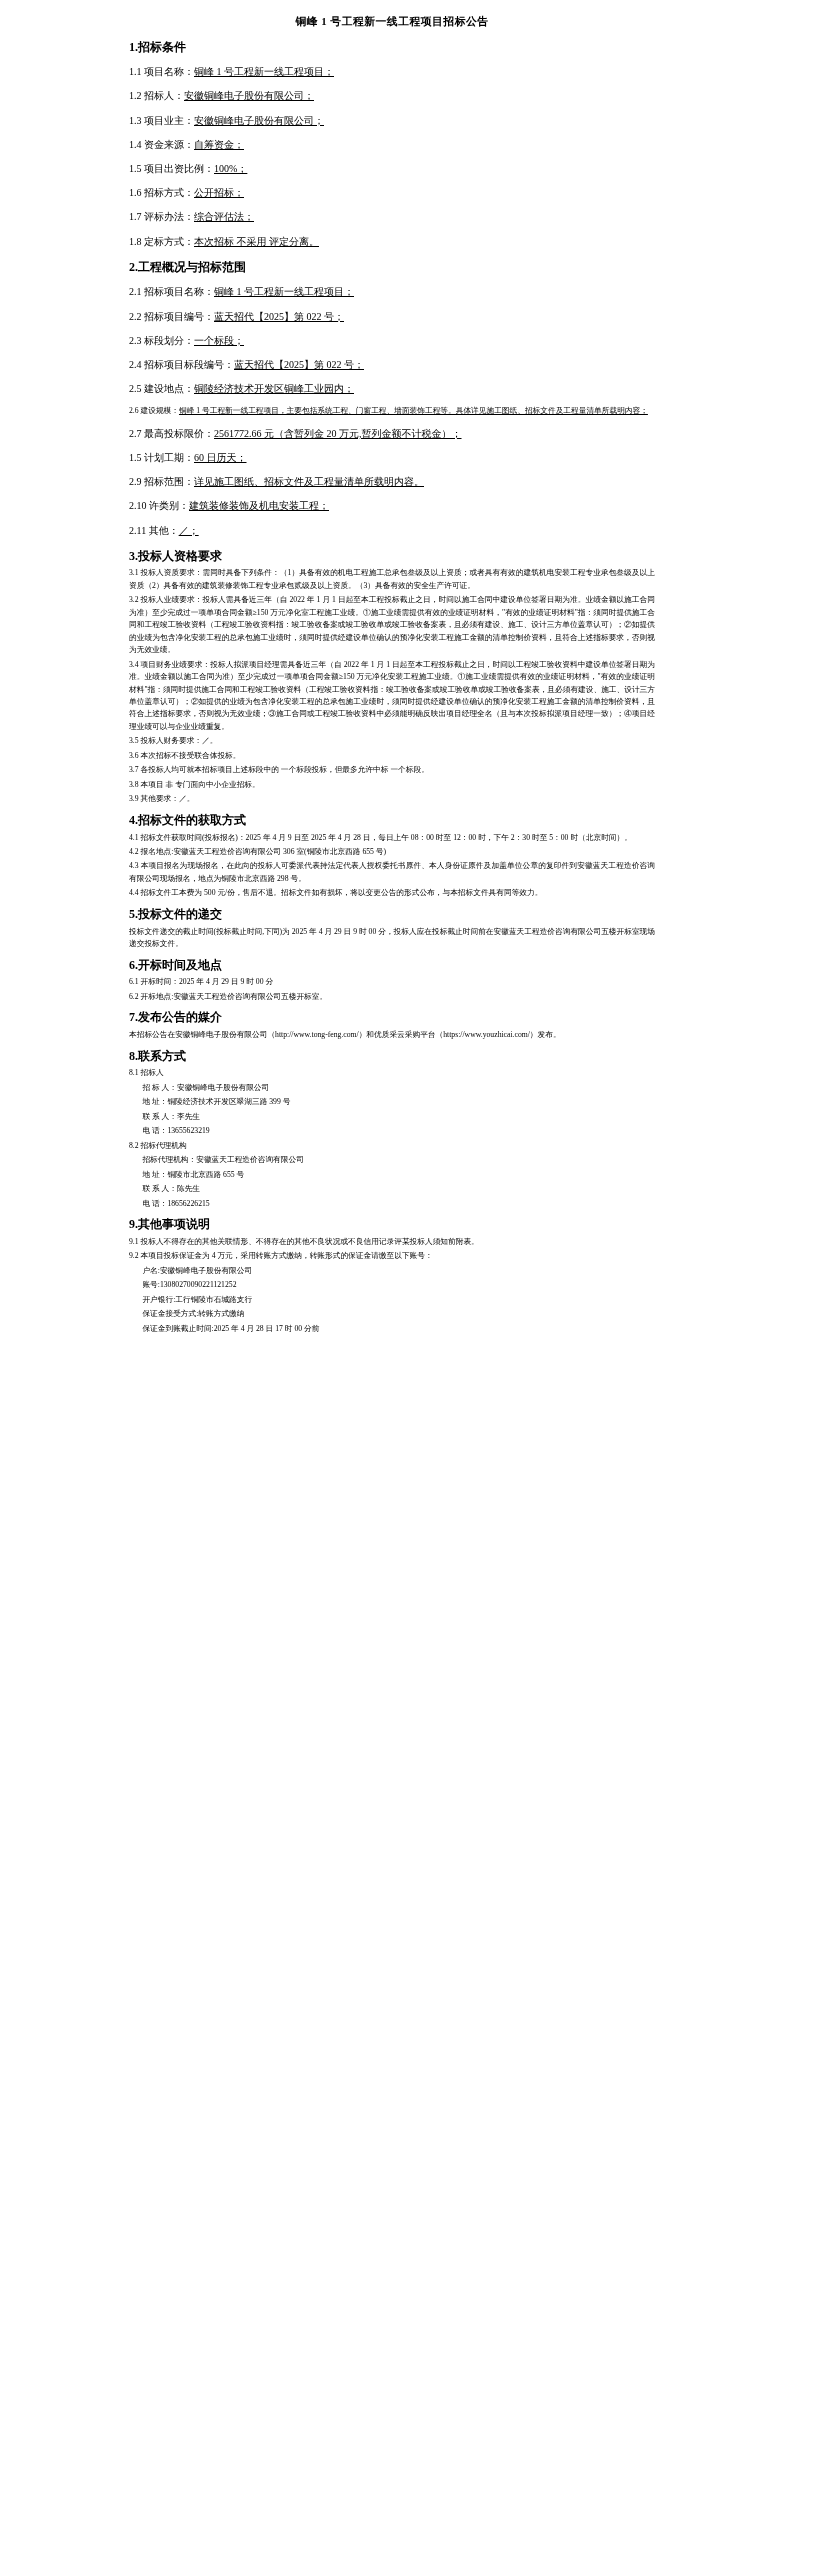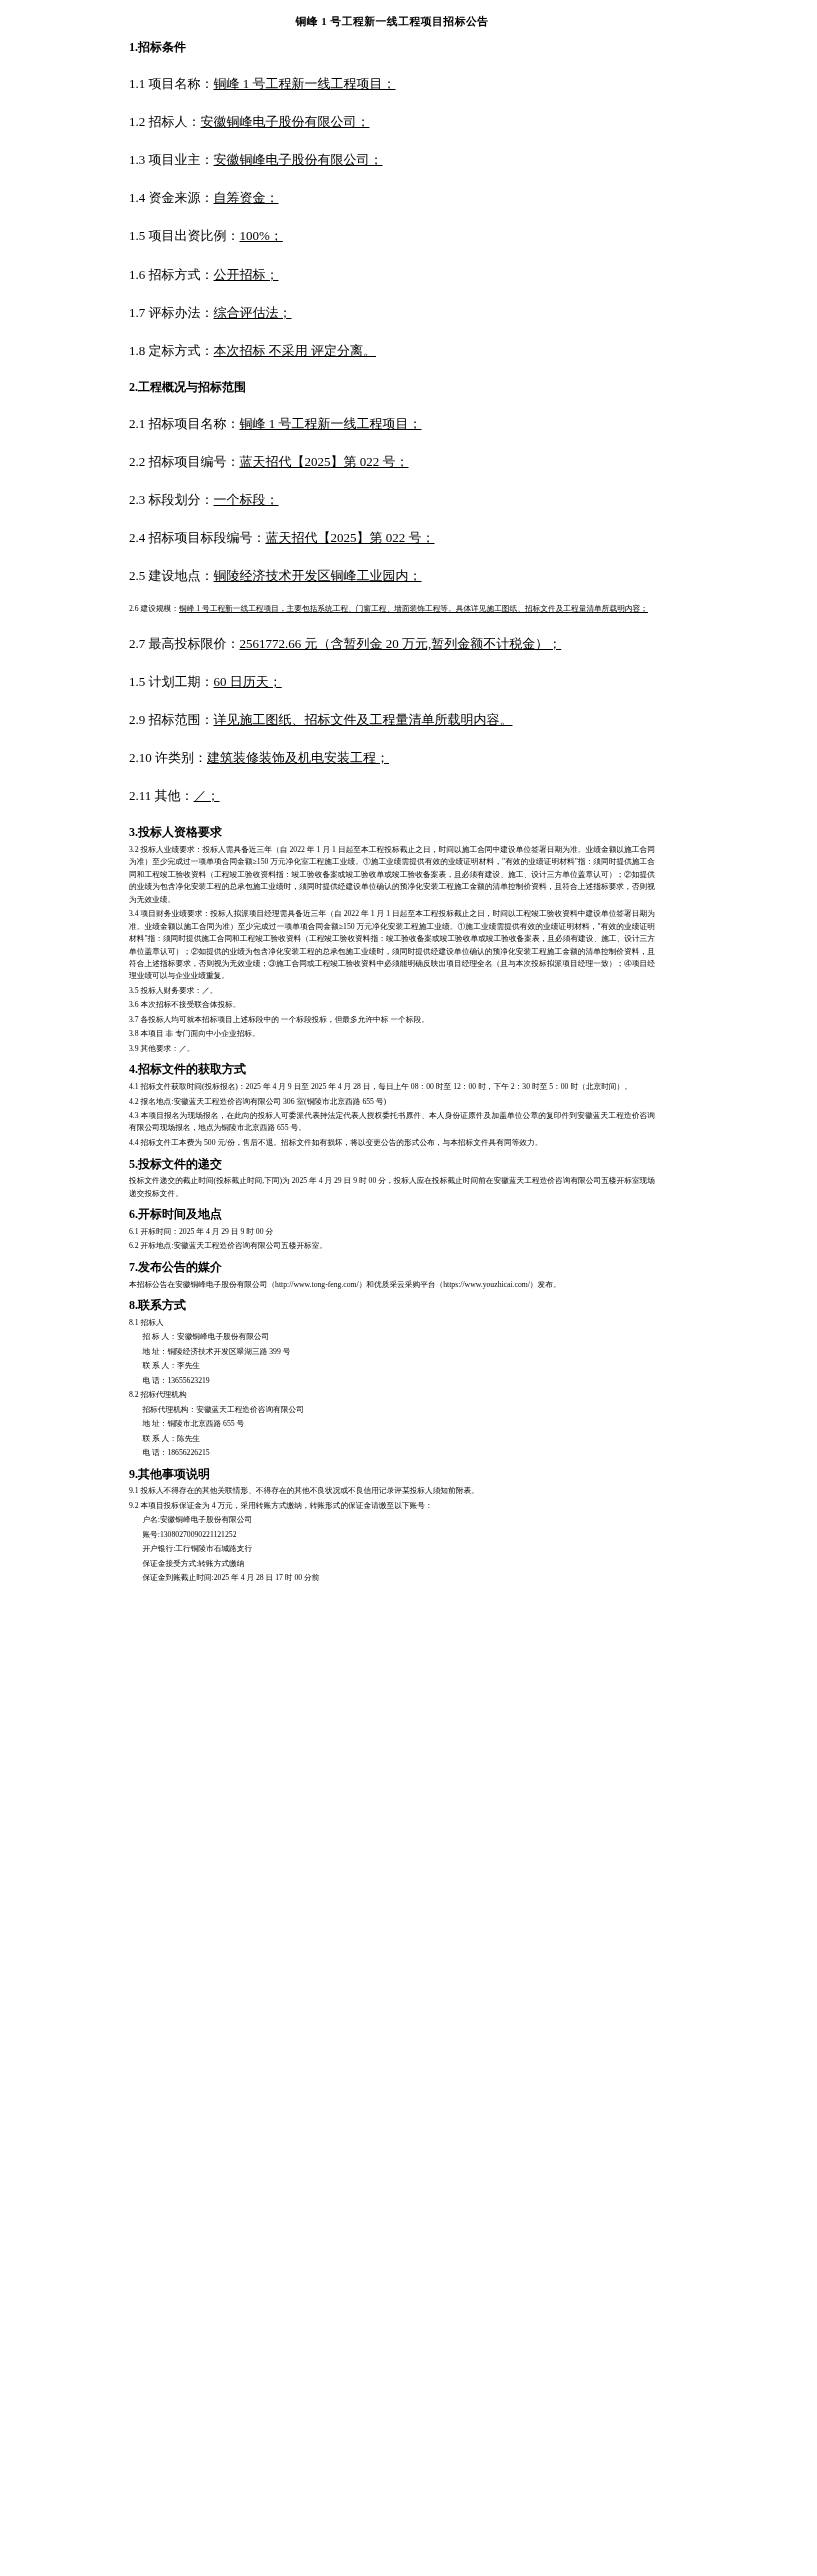--- a/index.html
+++ b/index.html
@@ -21,23 +21,23 @@
     margin:2.1px 0 8.2px 0;
     font-family:"Liberation Serif", serif;
   }
   .sec{
     font-size:12px;
     font-weight:bold;
     margin:5.2px 0 1px 0;
     line-height:1.55;
   }
   .line{
-    font-size:13px;
+    font-size:10px;
     line-height:1.62;
-    margin:17px 0;
+    margin:8px 0;
     text-indent:0;
   }
   .para{
     font-size:7.7px;
     line-height:1.62;
     margin:2px 0;
     text-align:justify;
     text-indent:0;
   }
   .u{text-decoration:underline;}
@@ -124,32 +124,33 @@
   <div class="line">
     <span>2.10</span>
     <span>许类别：</span><span class="u">建筑装修装饰及机电安装工程；</span>
   </div>
   <div class="line">
     <span>2.11</span>
     <span>其他：</span><span class="u">／；</span>
   </div>
 
   <div class="sec">3.投标人资格要求</div>
+  <div class="para">3.1 投标人资质要求：需同时具备下列条件：（1）具备有效的机电工程施工总承包叁级及以上资质；或者具有有效的建筑机电安装工程专业承包叁级及以上资质（2）具备有效的建筑装修装饰工程专业承包贰级及以上资质。（3）具备有效的安全生产许可证。</div>
   <div class="para">3.2 投标人业绩要求：投标人需具备近三年（自 2022 年 1 月 1 日起至本工程投标截止之日，时间以施工合同中建设单位签署日期为准。业绩金额以施工合同为准）至少完成过一项单项合同金额≥150 万元净化室工程施工业绩。①施工业绩需提供有效的业绩证明材料，"有效的业绩证明材料"指：须同时提供施工合同和工程竣工验收资料（工程竣工验收资料指：竣工验收备案或竣工验收单或竣工验收备案表，且必须有建设、施工、设计三方单位盖章认可）；②如提供的业绩为包含净化安装工程的总承包施工业绩时，须同时提供经建设单位确认的预净化安装工程施工金额的清单控制价资料，且符合上述指标要求，否则视为无效业绩。</div>
   <div class="para">3.4 项目财务业绩要求：投标人拟派项目经理需具备近三年（自 2022 年 1 月 1 日起至本工程投标截止之日，时间以工程竣工验收资料中建设单位签署日期为准。业绩金额以施工合同为准）至少完成过一项单项合同金额≥150 万元净化安装工程施工业绩。①施工业绩需提供有效的业绩证明材料，"有效的业绩证明材料"指：须同时提供施工合同和工程竣工验收资料（工程竣工验收资料指：竣工验收备案或竣工验收单或竣工验收备案表，且必须有建设、施工、设计三方单位盖章认可）；②如提供的业绩为包含净化安装工程的总承包施工业绩时，须同时提供经建设单位确认的预净化安装工程施工金额的清单控制价资料，且符合上述指标要求，否则视为无效业绩；③施工合同或工程竣工验收资料中必须能明确反映出项目经理全名（且与本次投标拟派项目经理一致）；④项目经理业绩可以与企业业绩重复。</div>
   <div class="para">3.5 投标人财务要求：／。</div>
   <div class="para">3.6 本次招标不接受联合体投标。</div>
   <div class="para">3.7 各投标人均可就本招标项目上述标段中的 一个标段投标，但最多允许中标 一个标段。</div>
   <div class="para">3.8 本项目 非 专门面向中小企业招标。</div>
   <div class="para">3.9 其他要求：／。</div>
 
   <div class="sec">4.招标文件的获取方式</div>
   <div class="para">4.1 招标文件获取时间(投标报名)：2025 年 4 月 9 日至 2025 年 4 月 28 日，每日上午 08：00 时至 12：00 时，下午 2：30 时至 5：00 时（北京时间）。</div>
   <div class="para">4.2 报名地点:安徽蓝天工程造价咨询有限公司 306 室(铜陵市北京西路 655 号)</div>
-  <div class="para">4.3 本项目报名为现场报名，在此向的投标人可委派代表持法定代表人授权委托书原件、本人身份证原件及加盖单位公章的复印件到安徽蓝天工程造价咨询有限公司现场报名，地点为铜陵市北京西路 655 号。</div>
+  <div class="para">4.3 本项目报名为现场报名，在此向的投标人可委派代表持法定代表人授权委托书原件、本人身份证原件及加盖单位公章的复印件到安徽蓝天工程造价咨询有限公司现场报名，地点为铜陵市北京西路 298 号。</div>
   <div class="para">4.4 招标文件工本费为 500 元/份，售后不退。招标文件如有损坏，将以变更公告的形式公布，与本招标文件具有同等效力。</div>
 
   <div class="sec">5.投标文件的递交</div>
   <div class="para">投标文件递交的截止时间(投标截止时间,下同)为 2025 年 4 月 29 日 9 时 00 分，投标人应在投标截止时间前在安徽蓝天工程造价咨询有限公司五楼开标室现场递交投标文件。</div>
 
   <div class="sec">6.开标时间及地点</div>
   <div class="para">6.1 开标时间：2025 年 4 月 29 日 9 时 00 分</div>
   <div class="para">6.2 开标地点:安徽蓝天工程造价咨询有限公司五楼开标室。</div>
 
   <div class="sec">7.发布公告的媒介</div>

